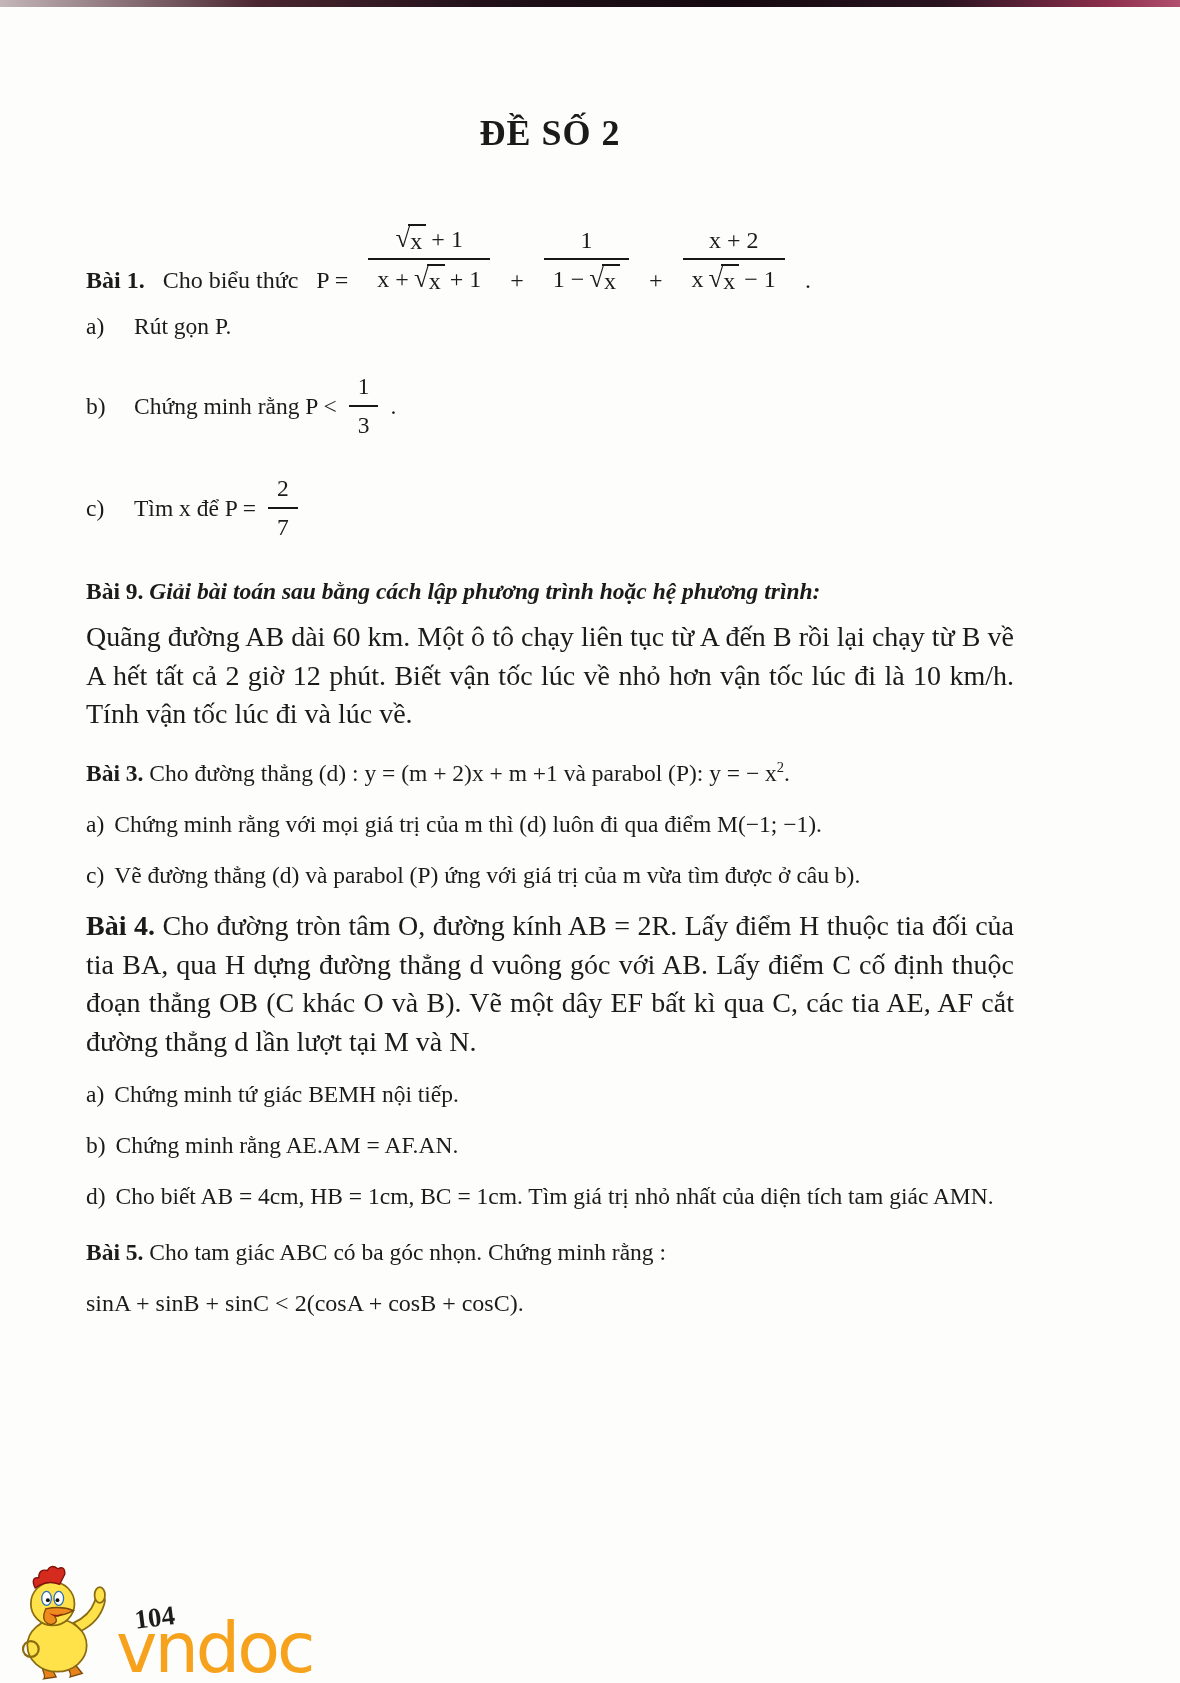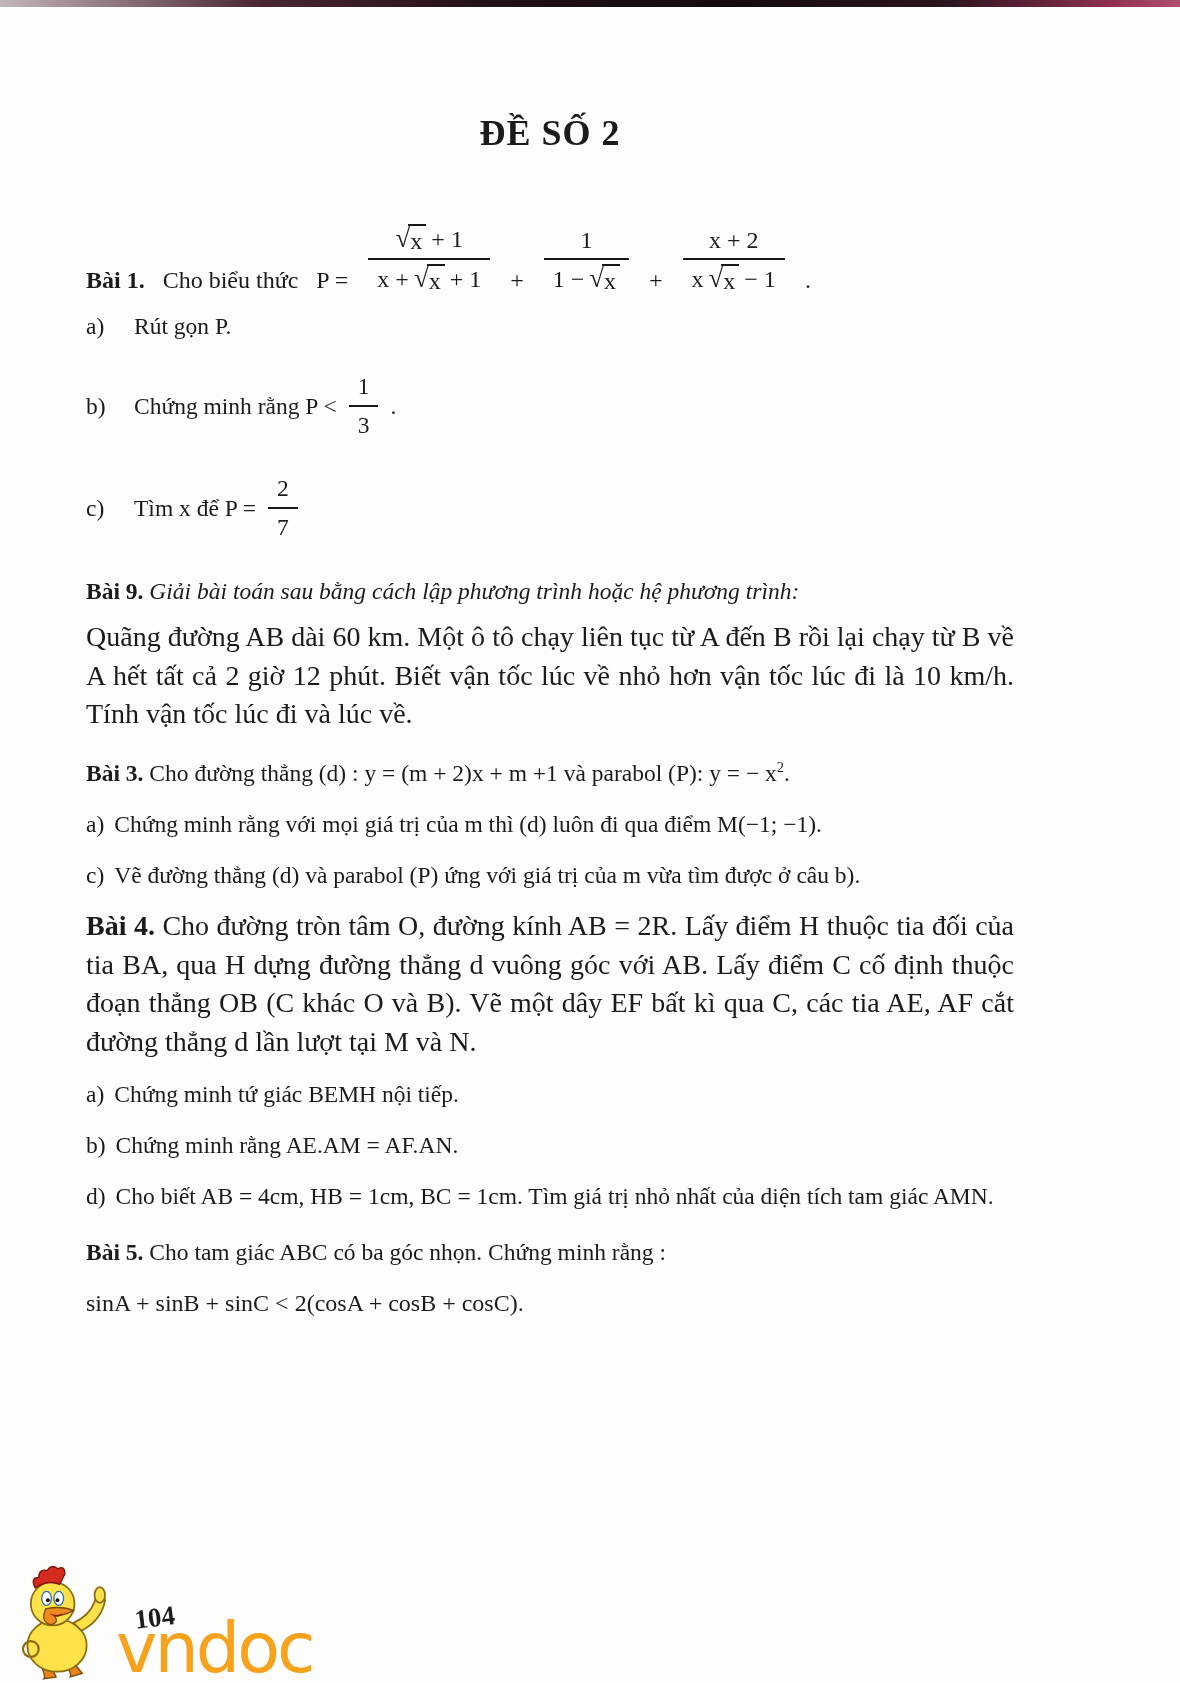--- a/index.html
+++ b/index.html
@@ -51,21 +51,21 @@
     display:flex;align-items:center;gap:10px;
     font-size:23.5px;margin:6px 0;min-height:96px;
   }
   .frac-item .ilabel{min-width:38px;}
   .small-frac{font-size:23.5px;}
   .para{
     text-align:justify;font-size:28px;line-height:38.5px;margin:6px 0 14px;
   }
   .just{text-align:justify;}
   .b2-head{margin:16px 0 8px;}
-  .b2-head .intro-italic{font-style:italic;font-weight:normal;}
+  .b2-head .intro-italic{font-style:italic;font-weight:bold;}
   .b3-line{margin:10px 0 14px;}
   sup{font-size:0.62em;}
   .b5-line{margin:18px 0 6px;}
   .center-eq{
     font-size:24px;margin:12px 0 0;line-height:40px;
   }
   .footer{
     position:absolute;left:16px;bottom:2px;
     display:flex;align-items:flex-end;
   }

